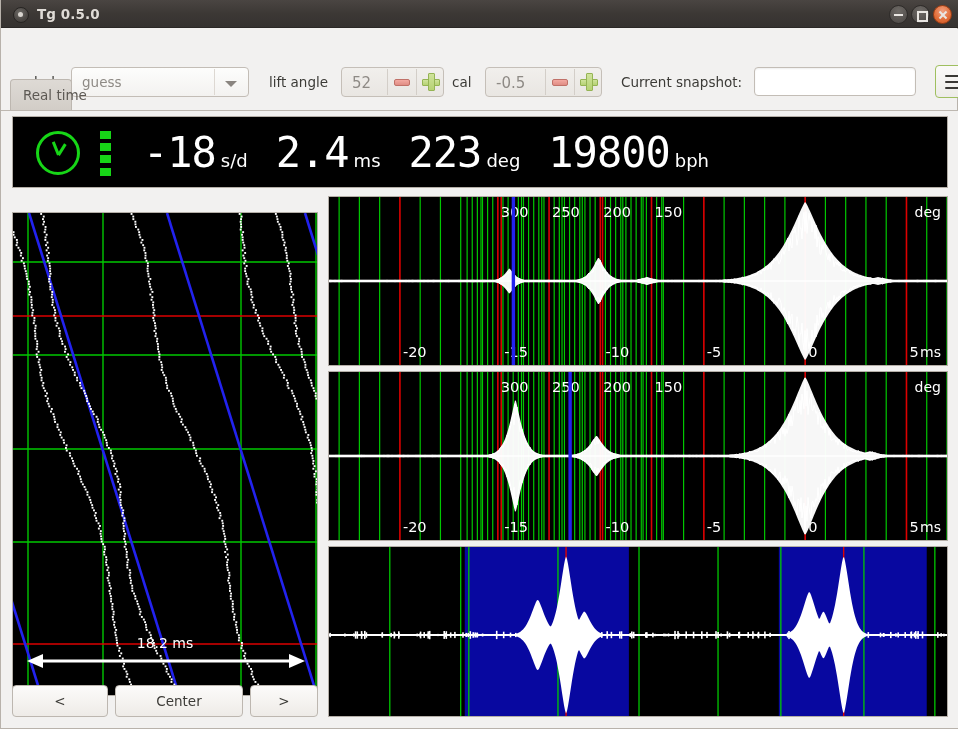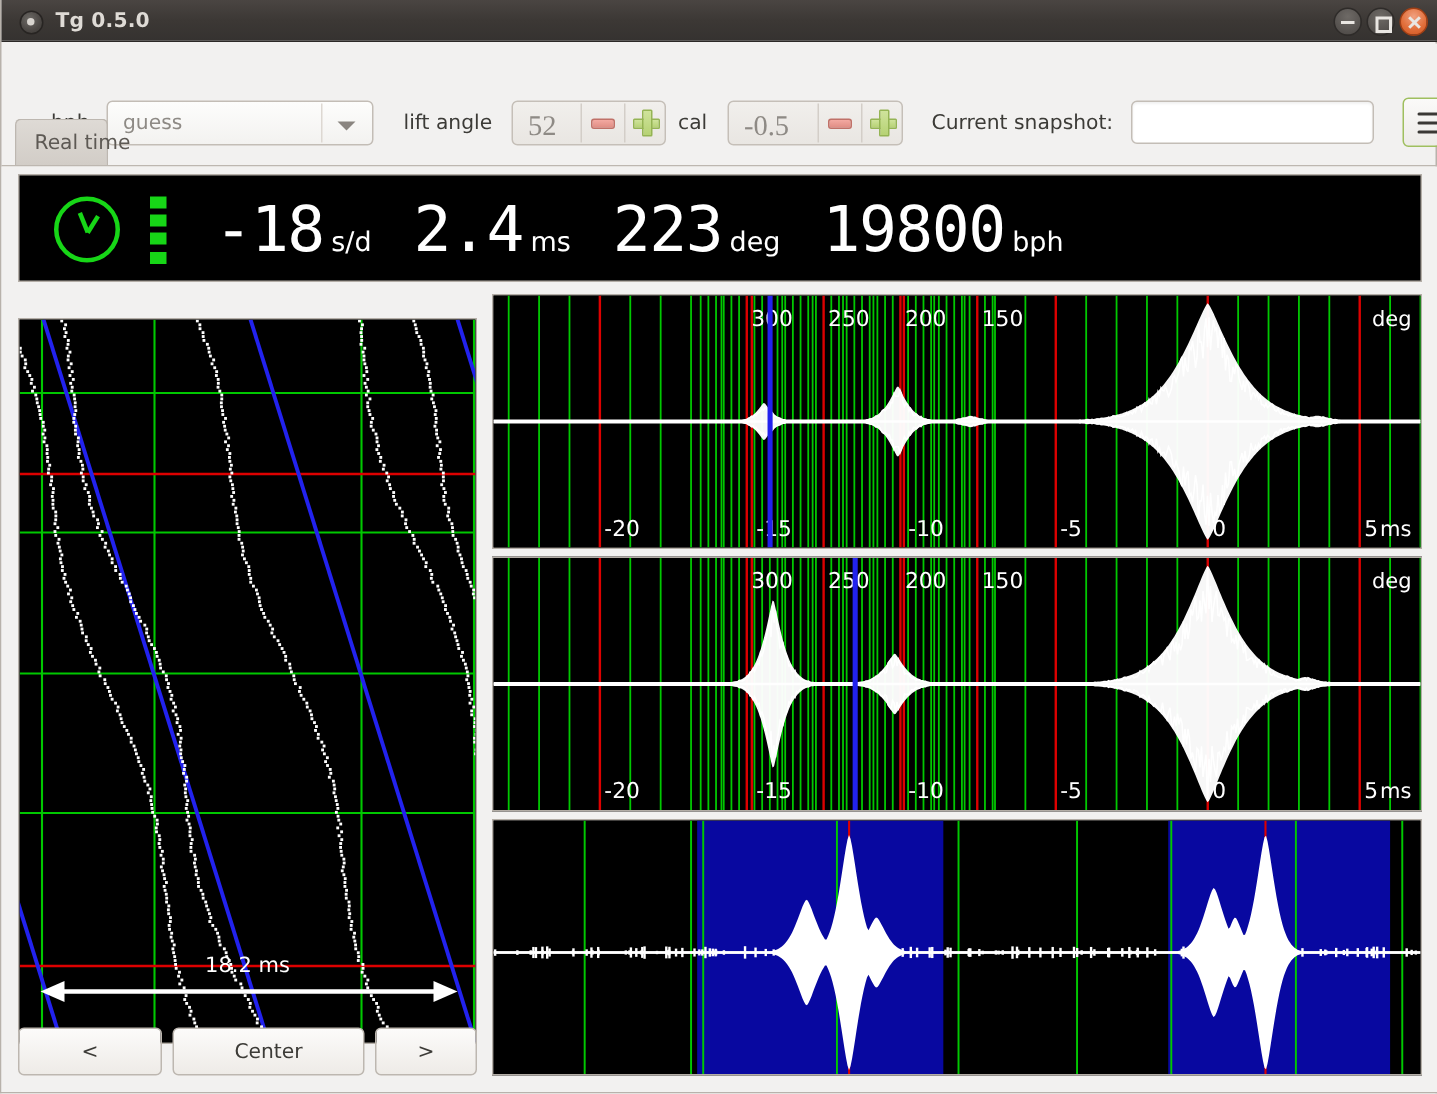--- a/index.html
+++ b/index.html
@@ -55,21 +55,21 @@
   .combo .val{position:absolute;left:10px;top:6px;font-size:13.5px;color:#8e8a85;}
   .combo .sep{position:absolute;right:33px;top:1px;bottom:1px;width:1px;background:#ddd8d2;}
   .combo .arrow{position:absolute;right:11px;top:13px;width:0;height:0;
     border-left:6px solid transparent;border-right:6px solid transparent;border-top:6px solid #8a8580;}
 
   .spin{
     position:absolute;height:30px;
     background:linear-gradient(to bottom,#f1efec,#e9e6e2);
     border:1px solid #c5bfb8;border-radius:4px;box-sizing:border-box;
   }
-  .spin .sval{position:absolute;left:10px;top:6px;font-size:19px;color:#8e8a85;font-family:Liberation Serif, serif;}
+  .spin .sval{position:absolute;left:10px;top:6px;font-size:15px;color:#8e8a85;}
   .spin .sep{position:absolute;top:1px;bottom:1px;width:1px;background:#d3cec8;}
   .sbtn{position:absolute;top:0;width:28px;height:28px;}
   .minus-g{position:absolute;left:6px;top:11px;width:16px;height:7px;border-radius:2px;
      background:linear-gradient(to bottom,#f3a9a1,#e08d84);border:1px solid #c07168;box-sizing:border-box;}
   .plus-g{position:absolute;left:5px;top:5px;width:18px;height:18px;}
   .plus-g b,.plus-g i{position:absolute;background:linear-gradient(to bottom,#cfe39b,#b6d274);
      border:1px solid #95b454;box-sizing:border-box;display:block;}
   .plus-g b{left:0;top:5.5px;width:18px;height:7px;border-radius:1px;}
   .plus-g i{left:5.5px;top:0;width:7px;height:18px;border-radius:1px;}
 

